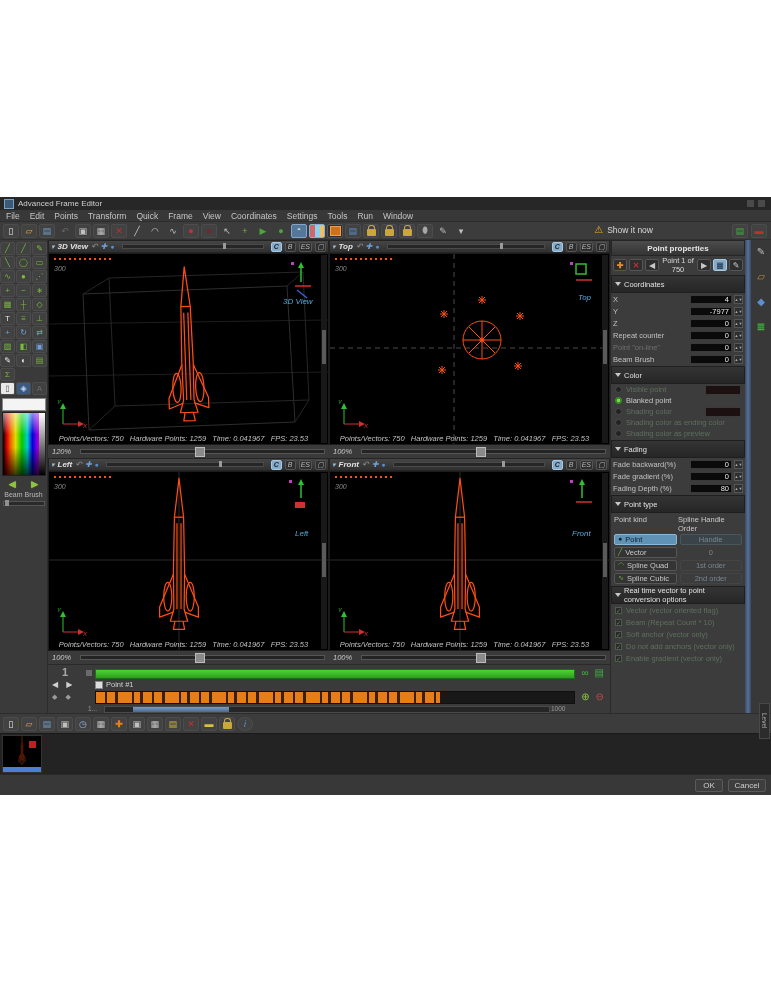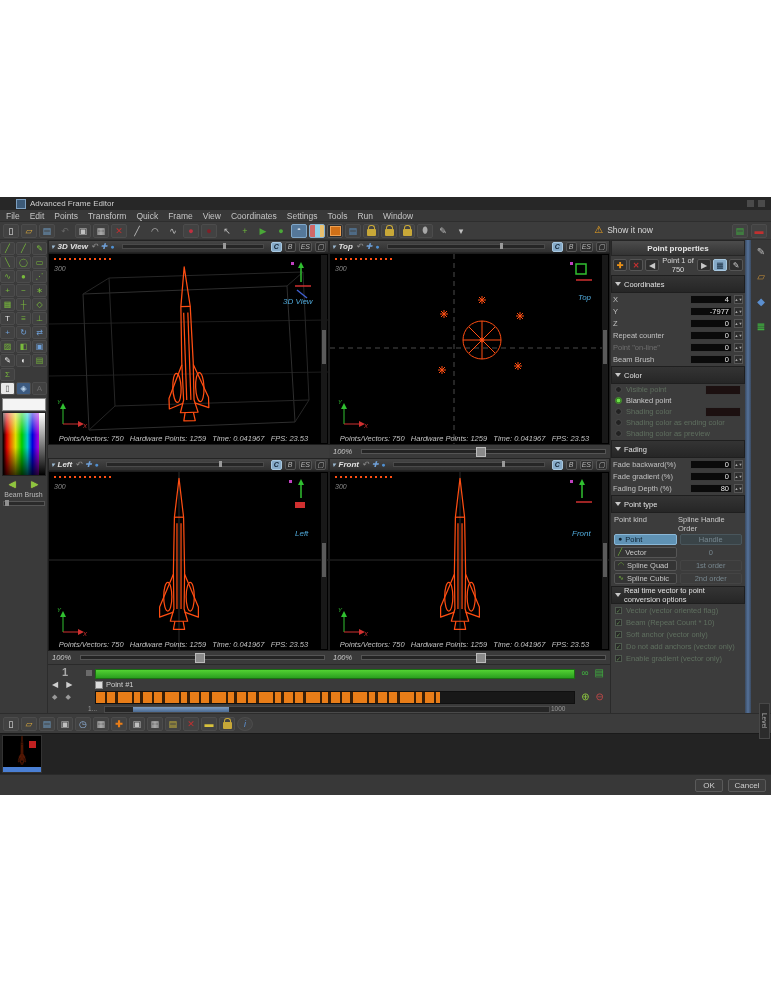--- a/index.html
+++ b/index.html
@@ -1,20 +1,20 @@
 <!DOCTYPE html>
 <html><head>
 <meta charset="utf-8">
 <style>
   html,body{margin:0;padding:0;background:#fff;}
   .stage{position:relative;width:771px;height:1000px;background:#ffffff;overflow:hidden;
          font-family:"Liberation Sans",sans-serif;}
   .app{position:absolute;left:0;top:197px;width:771px;height:598px;background:#3c3c3c;color:#c8c8c8;}
   
-  .titlebar{position:absolute;left:0;top:0;width:771px;height:13px;background:#272727;display:flex;align-items:center;gap:4px;padding-left:16px;box-sizing:border-box;}
+  .titlebar{position:absolute;left:0;top:0;width:771px;height:13px;background:#272727;display:flex;align-items:center;gap:4px;padding-left:4px;box-sizing:border-box;}
   .appicon{width:8px;height:8px;border:1px solid #7d9fc0;background:#3c5a78;}
   .titletext{font-size:8px;color:#cfcfcf;}
   .winctl{position:absolute;right:6px;top:3px;display:flex;gap:4px;}
   .winctl span{width:7px;height:7px;background:#4a4a4a;display:inline-block;}
   .menubar{position:absolute;left:0;top:13px;width:771px;height:12px;background:#383838;display:flex;align-items:center;gap:10px;padding-left:6px;box-sizing:border-box;border-bottom:1px solid #2e2e2e;}
   .menubar span{font-size:8.5px;color:#c4c4c4;}
   .toolbar{position:absolute;left:0;top:25px;width:771px;height:18px;background:#3c3c3c;display:flex;align-items:center;gap:2px;padding-left:3px;box-sizing:border-box;border-bottom:1px solid #303030;}
   .tbtn{width:16px;height:14px;background:#424242;border:1px solid #4c4c4c;border-radius:2px;display:flex;align-items:center;justify-content:center;font-size:9px;color:#c0c0c0;box-sizing:border-box;}
   .tbtn.flat{background:transparent;border-color:transparent;}
   .tbtn.active{background:#55789a;border-color:#7fa6c8;color:#eaf2fa;}
@@ -332,20 +332,26 @@
             <polygon points="35,170 29,167 29,173" fill="#d03030"></polygon>
             <text x="8" y="150" fill="#30c030" font-size="6">Y</text>
             <text x="34" y="174" fill="#d03030" font-size="6">X</text>
           </g>
         </svg>
         <div class="vp-status">Points/Vectors: 750   Hardware Points: 1259   Time: 0.041967   FPS: 23.53</div>
         <div class="vp-vscroll">
               <i></i>
             </div>
       </div>
+      <div class="vp-zoomrow">
+        <span class="vp-zoom">120%</span>
+        <div class="vp-hslider">
+              <i></i>
+            </div>
+      </div>
     </div>
 
     <div class="vp" style="left:281px;top:0;width:281px;height:218px">
       <div class="vp-head">
         <span class="chev">▾</span>
         <span class="vp-title">Top</span>
         <span class="vh-ic">↶</span>
         <span class="vh-ic move">✚</span>
         <span class="vh-ic dotb">●</span>
         <div class="vh-slider">

